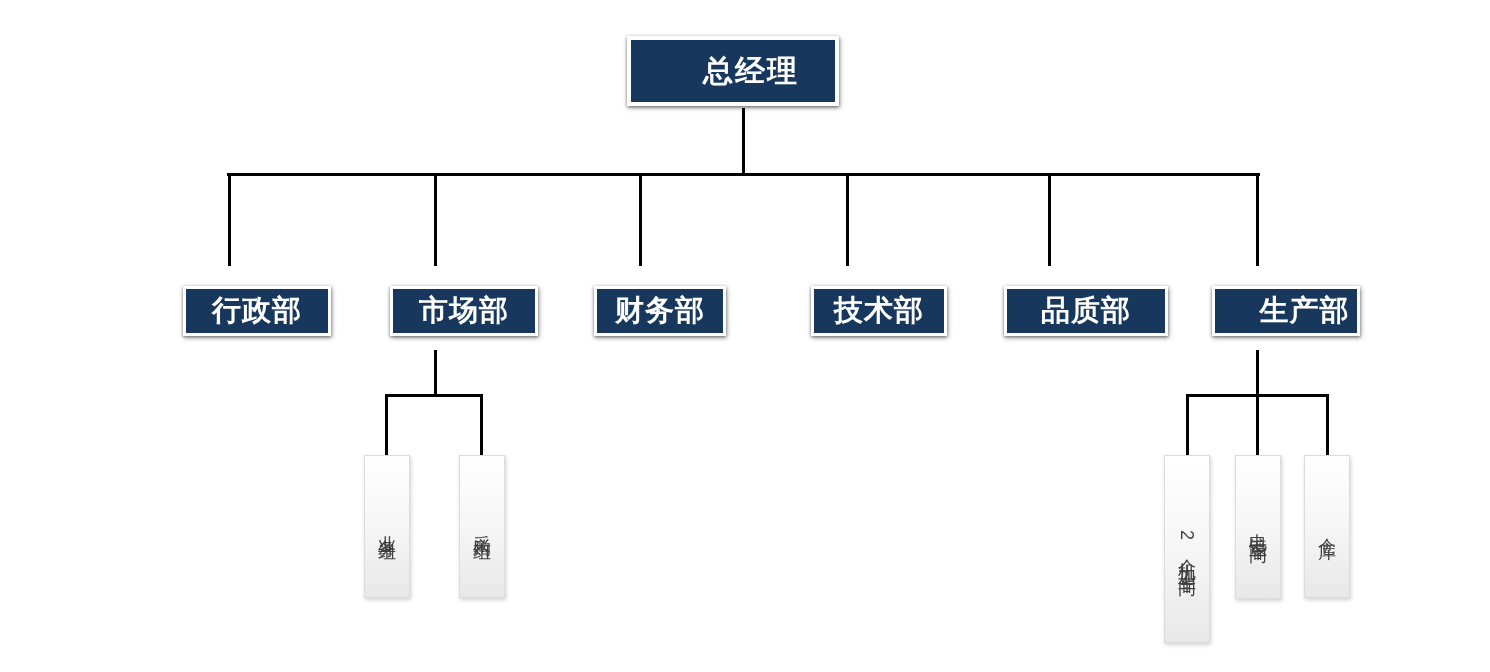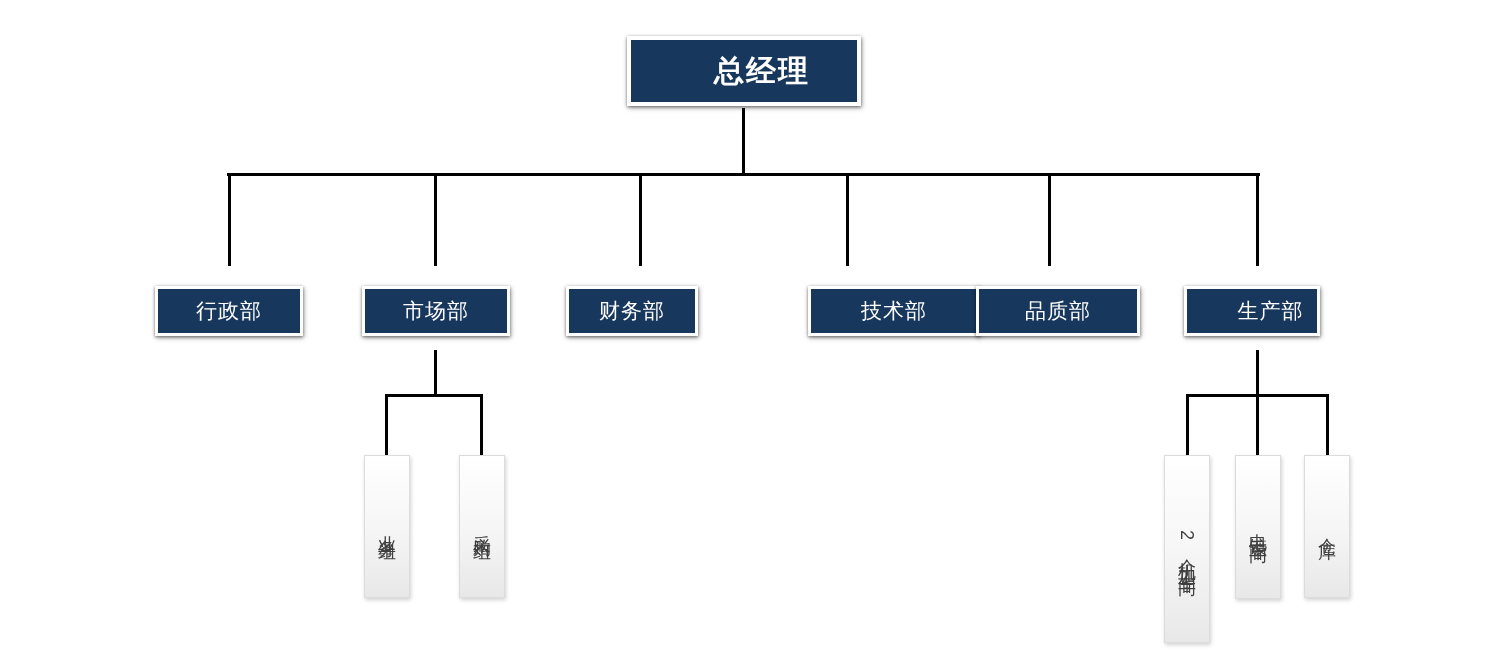--- a/index.html
+++ b/index.html
@@ -35,23 +35,24 @@
     justify-content: center;
     cursor: default;
   }
   .node-root {
     border-width: 4px;
     font-size: 30px;
     font-weight: bold;
     letter-spacing: 2px;
   }
   .node-dept {
-    font-size: 21px;
-    font-weight: 400;
+    font-size: 29px;
+    font-weight: 700;
     letter-spacing: 1px;
+    margin-left: 28px;
   }
   .node-leaf {
     position: absolute;
     box-sizing: border-box;
     background: linear-gradient(180deg, #ffffff 0%, #f6f6f6 50%, #e8e8e8 100%);
     border: 1px solid #dcdcdc;
     box-shadow: 1px 2px 4px rgba(0,0,0,0.18);
     color: var(--leaf-text);
     display: flex;
     align-items: center;
@@ -84,40 +85,40 @@
   <div class="connector" style="left:434px; top:350px; width:3px; height:46px;"></div>
   <div class="connector" style="left:385px; top:394px; width:98px; height:3px;"></div>
   <div class="connector" style="left:385px; top:394px; width:3px; height:61px;"></div>
   <div class="connector" style="left:480px; top:394px; width:3px; height:61px;"></div>
 
   <div class="connector" style="left:1256px; top:350px; width:3px; height:105px;"></div>
   <div class="connector" style="left:1186px; top:394px; width:143px; height:3px;"></div>
   <div class="connector" style="left:1186px; top:394px; width:3px; height:61px;"></div>
   <div class="connector" style="left:1326px; top:394px; width:3px; height:61px;"></div>
 
-  <div class="node-dark node-root" style="left:627px; top:36px; width:234px; height:70px;padding-left:36px;">
+  <div class="node-dark node-root" style="left:627px; top:36px; width:212px; height:70px;padding-left:36px;">
     <span class="node-label">总经理</span>
   </div>
 
   <div class="node-dark node-dept" style="left:155px; top:286px; width:148px; height:50px;">
     <span class="node-label">行政部</span>
   </div>
   <div class="node-dark node-dept" style="left:362px; top:286px; width:148px; height:50px;">
     <span class="node-label">市场部</span>
   </div>
   <div class="node-dark node-dept" style="left:566px; top:286px; width:132px; height:50px;">
     <span class="node-label">财务部</span>
   </div>
-  <div class="node-dark node-dept" style="left:808px; top:286px; width:172px; height:50px;">
+  <div class="node-dark node-dept" style="left:783px; top:286px; width:136px; height:50px;">
     <span class="node-label">技术部</span>
   </div>
   <div class="node-dark node-dept" style="left:976px; top:286px; width:164px; height:50px;">
     <span class="node-label">品质部</span>
   </div>
-  <div class="node-dark node-dept" style="left:1184px; top:286px; width:136px; height:50px;padding-left:37px;">
+  <div class="node-dark node-dept" style="left:1184px; top:286px; width:148px; height:50px;padding-left:37px;">
     <span class="node-label">生产部</span>
   </div>
 
   <div class="node-leaf" style="left:364px; top:455px; width:46px; height:143px;">
     <span class="node-label">业务组</span>
   </div>
   <div class="node-leaf" style="left:459px; top:455px; width:46px; height:143px;">
     <span class="node-label">采购组</span>
   </div>
 

